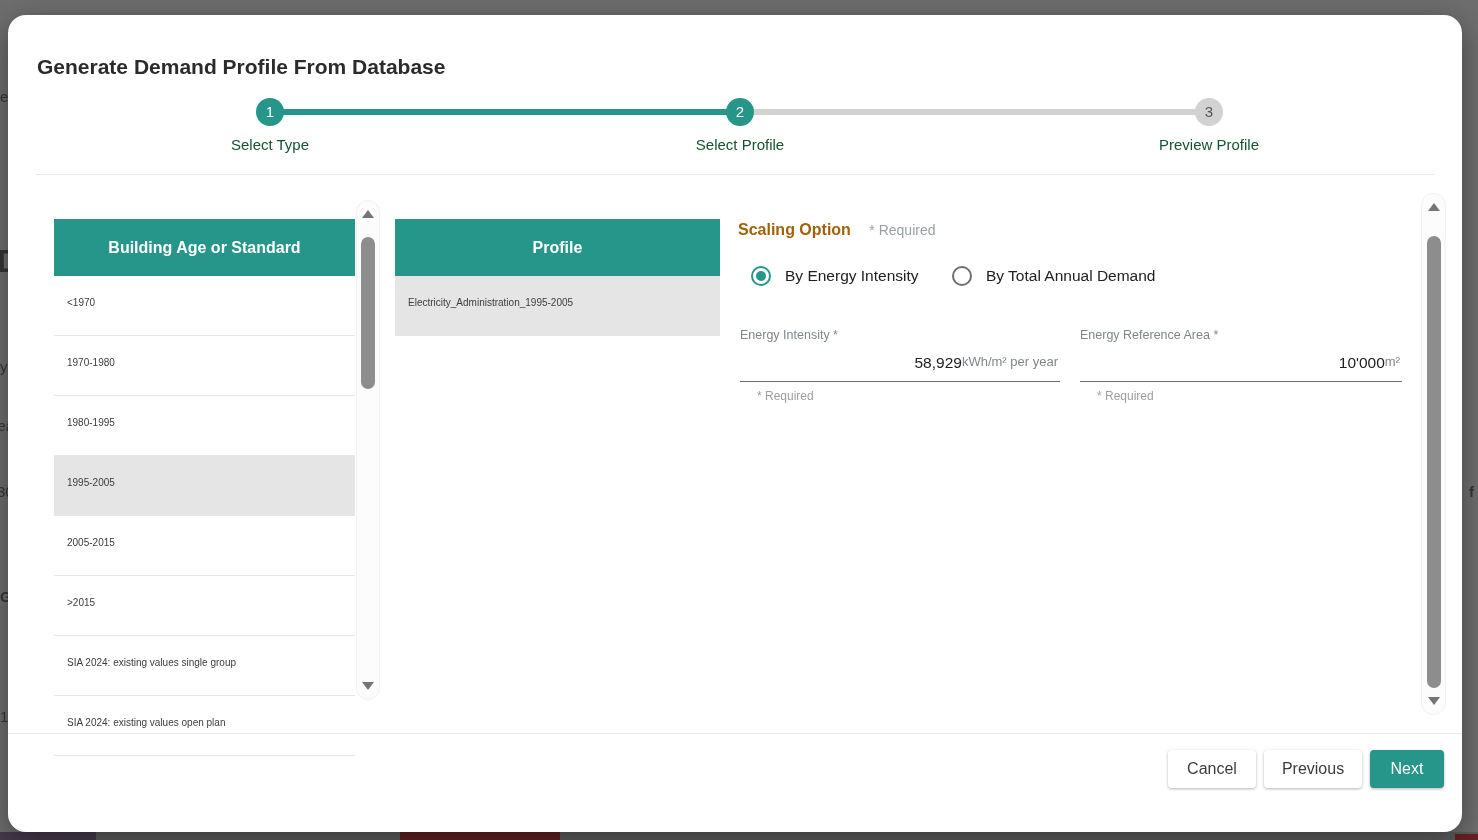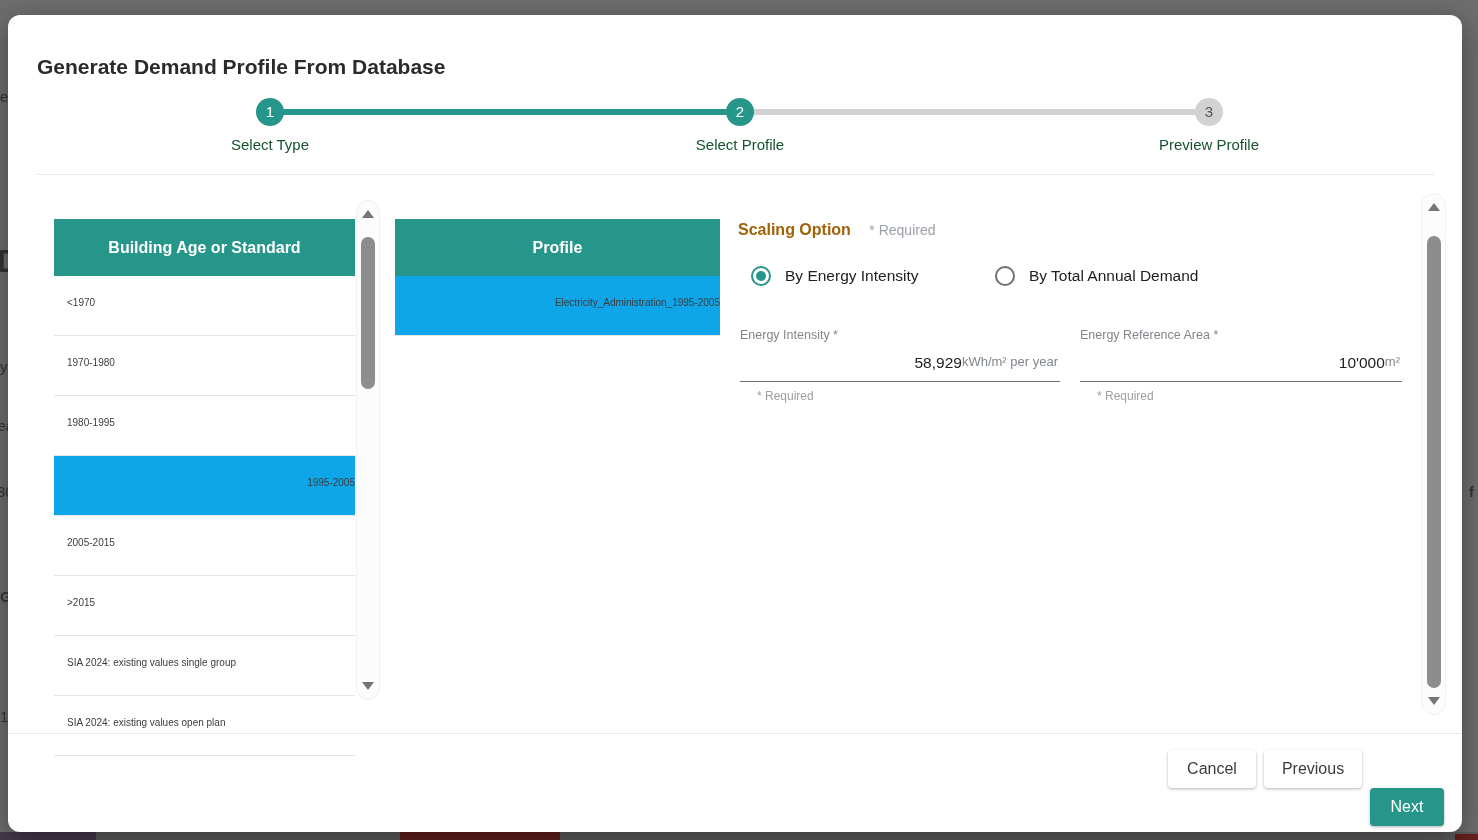--- a/index.html
+++ b/index.html
@@ -23,21 +23,21 @@
   .frag-f    { left:1469px; top:483px; font-size:15px; font-weight:bold; width:9px; }
   .bg-strip  { position:absolute; height:8px; top:832px; }
   .strip-base   { left:0; width:1478px; background:#5e5e5e; }
   .strip-purple { left:0; width:96px;  background:#463a4c; }
   .strip-red1   { left:400px; width:160px; background:#621f1f; }
   .strip-red2   { left:1455px; width:23px; top:834px; height:6px; background:#6a2020; }
 
   
   .modal {
     position:absolute; left:8px; top:15px; width:1454px; height:817px;
-    background:#ffffff; border-radius:12px;
+    background:#ffffff; border-radius:18px;
     box-shadow:0 8px 30px rgba(0,0,0,.4);
   }
   .dialog-title {
     position:absolute; left:29px; top:40px;
     font-size:21px; font-weight:bold; color:#2b2b2b;
   }
 
   
   .step-line { position:absolute; height:6px; top:94px; border-radius:3px; }
   .line-active   { left:262px; width:478px; background:var(--teal); }
@@ -65,21 +65,21 @@
   .profile-list  { left:387px; width:325px; }
   .list-header {
     height:57px; line-height:57px; text-align:center;
     background:var(--teal); color:#ffffff; font-size:16px; font-weight:bold;margin-top:16px;
   }
   .list-item {
     height:60px; line-height:53px; padding-left:13px;
     font-size:10px; color:#3c3c3c; border-bottom:1px solid #e6e6e6;
     background:#ffffff; cursor:pointer; white-space:nowrap;
   }
-  .list-item.selected { background:#0ea5e9;text-align:right; }
+  .list-item.selected { background:#e5e5e5; }
 
   
   .vscroll {
     position:absolute; background:#fcfcfc; border:1px solid #f1f1f1;
     border-radius:12px;
   }
   .scroll-left  { left:348px; top:185px; width:24px; height:500px; }
   .scroll-right { left:1413px; top:178px; width:25px; height:522px; }
   .arrow-up, .arrow-down {
     position:absolute; left:50%; transform:translateX(-50%);
@@ -92,21 +92,21 @@
     width:14px; background:#8d8d8d; border-radius:7px;
   }
   .thumb-left  { top:36px; height:152px; }
   .thumb-right { top:42px; height:452px; }
 
   
   .scaling-title-row { position:absolute; left:730px; top:206px; }
   .scaling-title { font-size:16px; font-weight:bold; color:#a16207; }
   .scaling-required { font-size:14px; color:#9aa0a6; margin-left:14px; }
   .radio-group { position:absolute; top:251px; display:flex; align-items:center;text-align:center; }
-  .rg1 { left:743px; } .rg2 { left:944px;margin-left:43px; }
+  .rg1 { left:743px; } .rg2 { left:944px; }
   .radio-outer {
     width:20px; height:20px; border-radius:50%; position:relative; cursor:pointer;
     flex:0 0 auto;
   }
   .radio-outer.on  { border:2px solid var(--teal); }
   .radio-outer.off { border:2px solid #6f6f6f; }
   .radio-dot {
     position:absolute; left:3px; top:3px; width:10px; height:10px;
     border-radius:50%; background:var(--teal);
   }
@@ -130,21 +130,21 @@
     position:absolute; left:0; right:0; top:718px; border-top:1px solid #e8e8e8;
   }
   .btn {
     position:absolute; top:735px; height:38px; border:none; border-radius:4px;
     font-family:inherit; font-size:16px; cursor:pointer;
     box-shadow:0 1px 3px rgba(0,0,0,.3);
   }
   .btn-flat { background:#ffffff; color:#3c3c3c; }
   .btn-cancel   { left:1160px; width:88px; }
   .btn-previous { left:1256px; width:98px; }
-  .btn-next     { left:1362px; width:74px; background:var(--teal); color:#ffffff;margin-top:38px; }
+  .btn-next     { left:1362px; width:74px; background:var(--teal); color:#ffffff; }
 
   :root { --teal:#26968a; }
 </style>
 </head>
 <body>
 
 <div>
   <span class="bg-frag bg-left frag-er">er</span>
   <span class="bg-frag bg-left frag-big">D</span>
   <span class="bg-frag bg-left frag-y">y</span>

